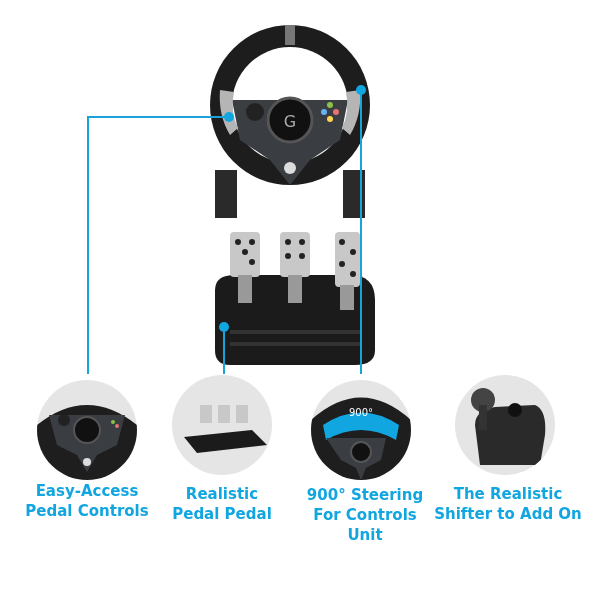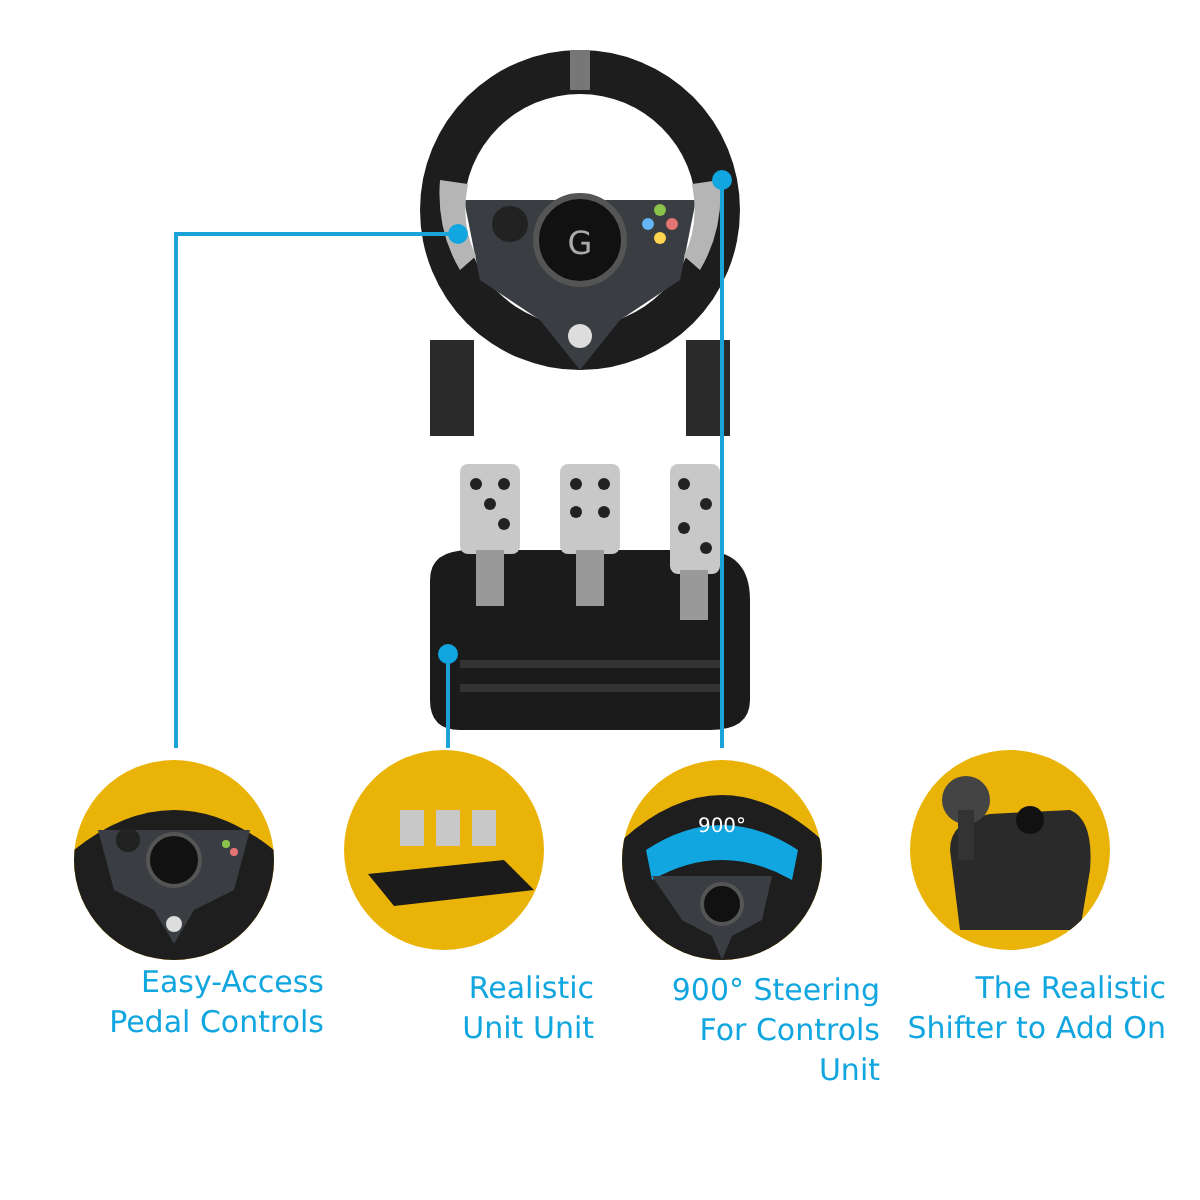--- a/index.html
+++ b/index.html
@@ -1,21 +1,21 @@
 <!DOCTYPE html>
 <html><head>
 <meta charset="utf-8">
 <style>
   html,body{margin:0;padding:0;background:#fff;}
   body{width:600px;height:600px;position:relative;overflow:hidden;font-family:"DejaVu Sans","Liberation Sans",sans-serif;}
   .abs{position:absolute;}
   .line{position:absolute;background:#1aa3d9;}
   .dot{position:absolute;width:10px;height:10px;border-radius:50%;background:#12a6e0;}
-  .circle{position:absolute;width:100px;height:100px;border-radius:50%;background:#eab308;overflow:hidden;}
-  .caption{position:absolute;width:150px;text-align:right;color:#12a6e0;font-weight:normal;font-size:15px;line-height:20px;}
+  .circle{position:absolute;width:100px;height:100px;border-radius:50%;background:#e5e5e5;overflow:hidden;}
+  .caption{position:absolute;width:150px;text-align:center;color:#12a6e0;font-weight:bold;font-size:15px;line-height:20px;}
 </style>
 </head>
 <body>
 
 <div class="abs" style="left:190px;top:20px;width:200px;height:350px;">
   <svg width="200" height="200" viewBox="0 0 200 200" style="position:absolute;left:0;top:0;">
     <rect x="25" y="150" width="22" height="48" fill="#2a2a2a"></rect>
     <rect x="153" y="150" width="22" height="48" fill="#2a2a2a"></rect>
     <circle cx="100" cy="85" r="80" fill="#1d1d1d"></circle>
     <circle cx="100" cy="85" r="58" fill="#fff"></circle>
@@ -113,21 +113,21 @@
     <circle cx="60" cy="35" r="7" fill="#111"></circle>
   </svg>
 </div>
 
 <div class="caption" style="left:12px;top:481px;">
   <div>Easy-Access</div>
   <div>Pedal Controls</div>
 </div>
 <div class="caption" style="left:147px;top:484px;">
   <div>Realistic</div>
-  <div>Unit Unit</div>
+  <div>Pedal Pedal</div>
 </div>
 <div class="caption" style="left:290px;top:485px;">
   <div>900° Steering</div>
   <div>For Controls</div>
   <div>Unit</div>
 </div>
 <div class="caption" style="left:433px;top:484px;">
   <div>The Realistic</div>
   <div>Shifter to Add On</div>
 </div>

